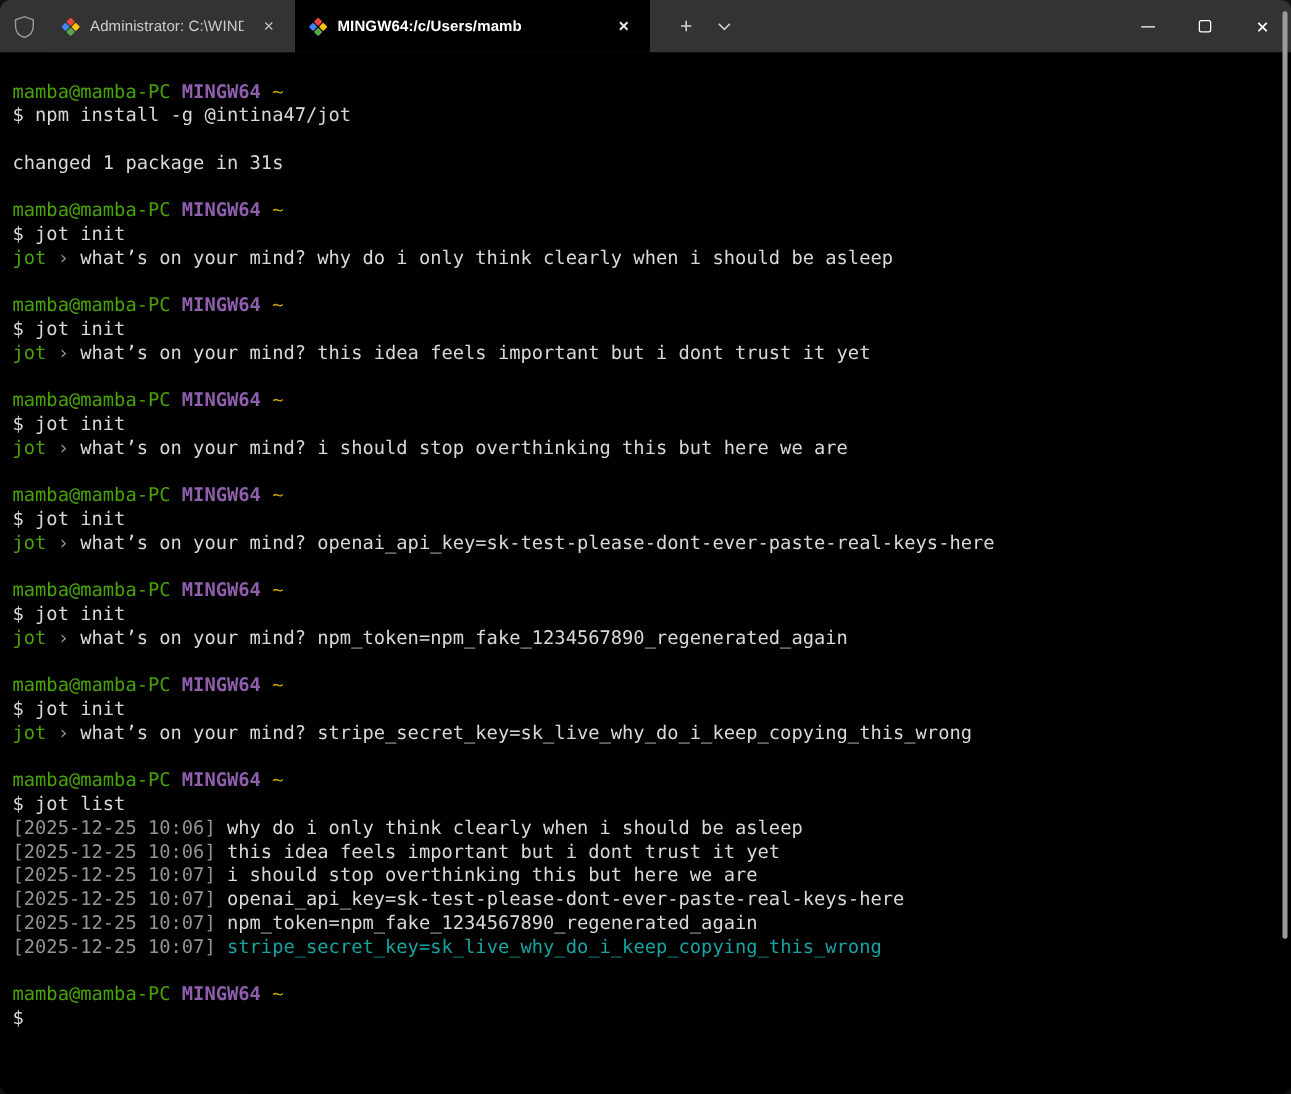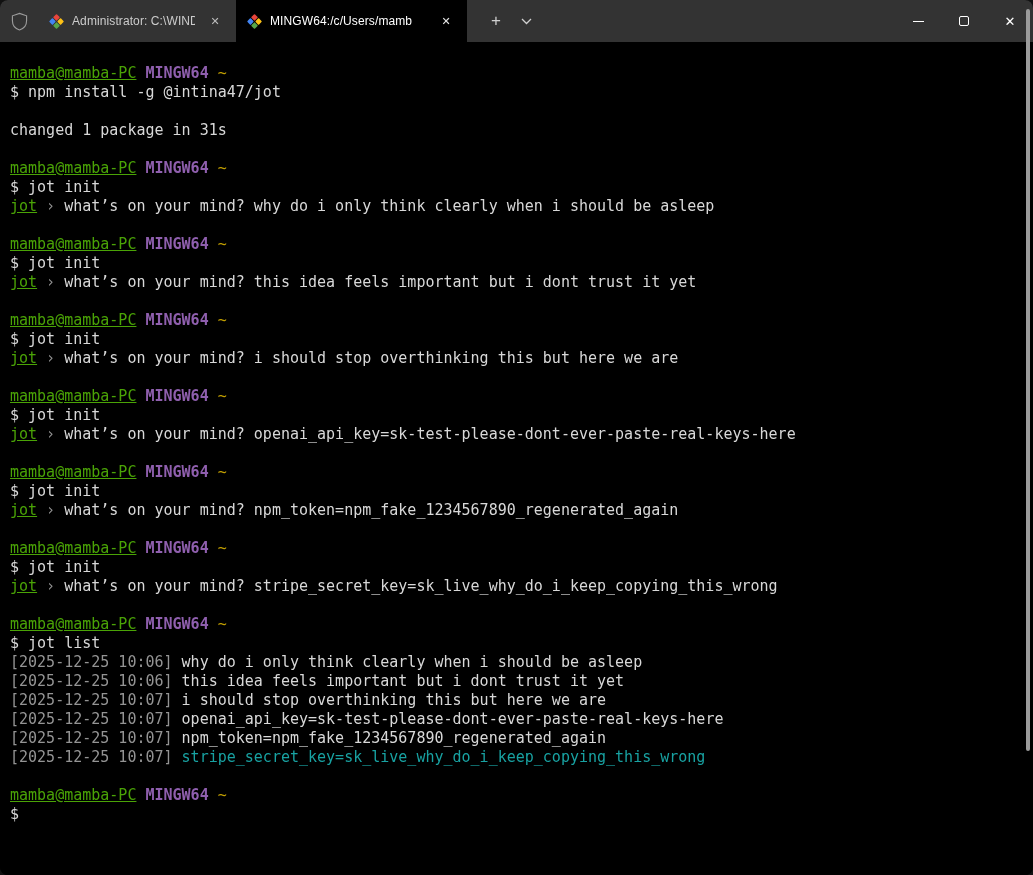--- a/index.html
+++ b/index.html
@@ -25,21 +25,21 @@
     flex: none;
   }
   .tab {
     display: flex; align-items: center;
     padding: 0 10px 0 12px;
     font-size: 12px;
     gap: 9px;
     position: relative;
   }
   .tab.inactive { width: 198px; color: #cccccc; background: var(--titlebar); }
-  .tab.active   { width: 231px; color: #ffffff; background: var(--bg); }
+  .tab.active   { width: 284px; color: #ffffff; background: var(--bg); font-weight: bold; }
   .tab-title {
     flex: 1; overflow: hidden; white-space: nowrap;
     font-size: 12px; letter-spacing: .1px;
   }
   .tab-close {
     flex: none; width: 22px; height: 22px; border-radius: 4px;
     display: flex; align-items: center; justify-content: center;
     font-size: 11px; color: #bdbdbd; cursor: pointer;
   }
   .tab.active .tab-close { color: #e8e8e8; }
@@ -76,21 +76,21 @@
   .terminal {
     flex: 1; position: relative;
     background: var(--bg);
     padding: 22px 14px 0 10px;
     font-family: "DejaVu Sans Mono", "Liberation Mono", monospace;
     font-size: 15px; line-height: 19px;
     color: var(--fg);
     white-space: pre; overflow: hidden;
   }
   .line { min-height: 19px; }
-  .c-g { color: var(--green); text-decoration: underline; }
+  .c-g { color: var(--green); }
   .c-p { color: var(--purple); font-weight: bold; }
   .c-y { color: var(--yellow); }
   .c-d { color: var(--dim); }
   .c-c { color: var(--cyan); }
 
   .scrollbar-thumb {
     position: absolute; right: 3px; top: 9px;
     width: 4px; height: 742px;
     background: #9b9b9b; border-radius: 2px;
   }

